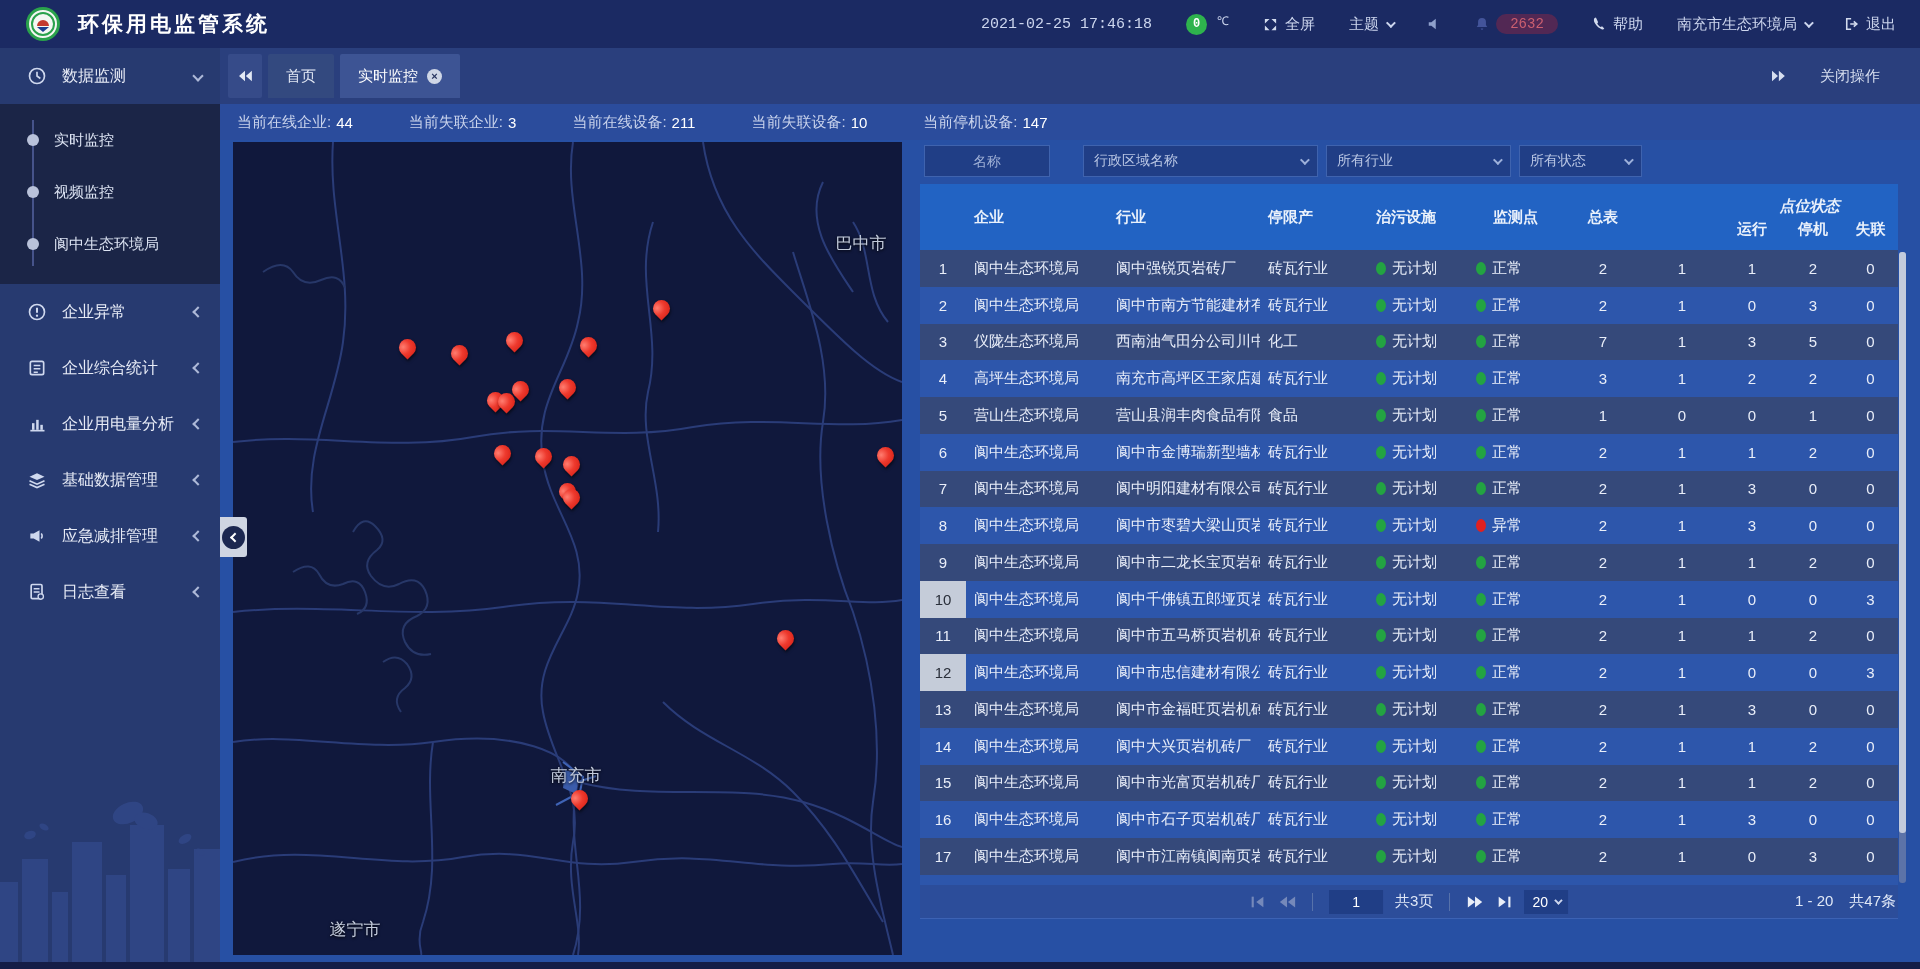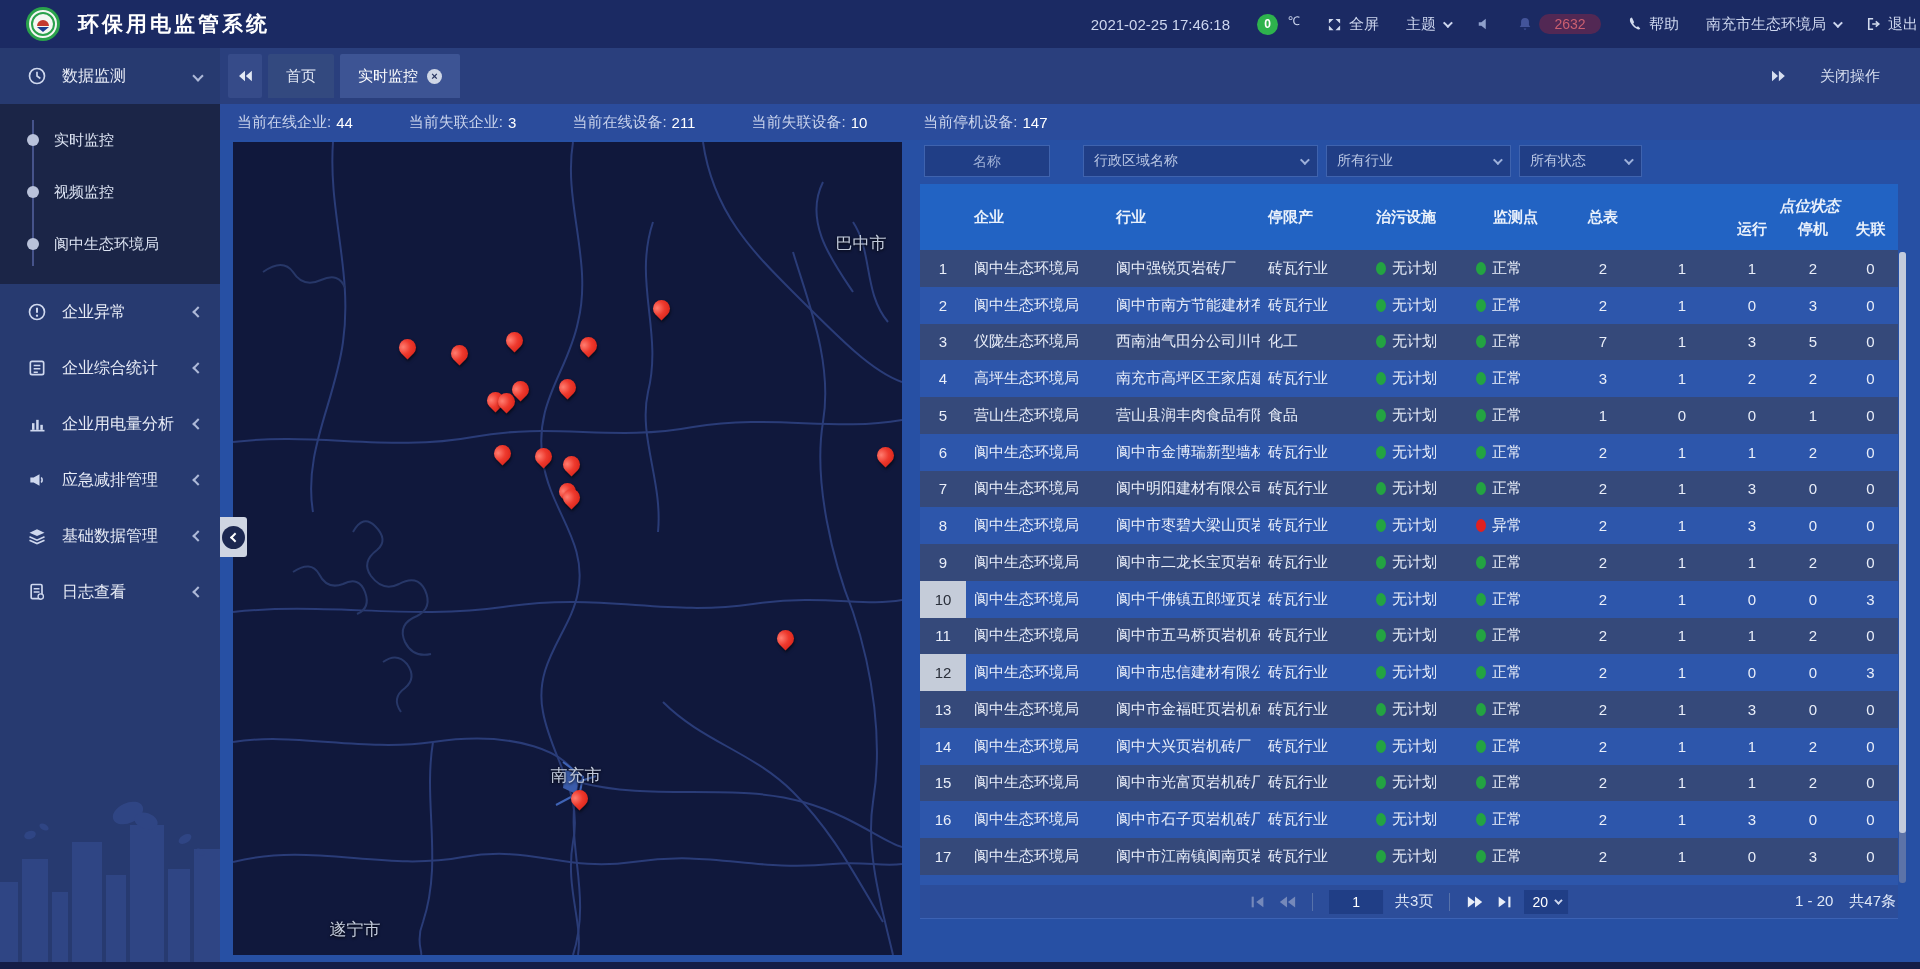--- a/index.html
+++ b/index.html
@@ -5,22 +5,22 @@
   * { margin:0; padding:0; box-sizing:border-box; }
   html,body { width:1920px; height:969px; overflow:hidden; }
   body { position:relative; background:#2750a4; font-family:"Liberation Sans",sans-serif; color:#e8edf8; }
 
   
   .top-header { position:absolute; left:0; top:0; width:1920px; height:48px; background:#1b2a63;
     display:flex; align-items:center; z-index:30; }
   .logo { width:34px; height:34px; border-radius:50%; background:#f4f7f3; border:3px solid #2aa24c;
     margin-left:26px; display:flex; align-items:center; justify-content:center; overflow:hidden; }
   .app-title { margin-left:18px; font-size:21px; font-weight:bold; color:#ffffff; letter-spacing:3px; }
-  .header-right { margin-left:auto; margin-right:2px; display:flex; align-items:center; gap:27px;
-    font-size:15px; color:#cdd6ee; }
+  .header-right { margin-left:auto; margin-right:24px; display:flex; align-items:center; gap:34px;
+    font-size:15px; color:#cdd6ee;font-family:Liberation Mono, monospace; }
   .hdr-item { display:flex; align-items:center; gap:7px; white-space:nowrap; }
   .temp-circle { width:21px; height:21px; border-radius:50%; background:#2eb34d; color:#fff;
     font-size:12px; font-weight:bold; display:flex; align-items:center; justify-content:center; }
   .temp-unit { font-size:12px; margin-left:3px; transform:translateY(-4px); display:inline-block; }
   .badge-pill { min-width:62px; height:20px; border-radius:10px; background:rgba(150,38,66,.45);
     color:#cb5f70; font-size:14px; display:flex; align-items:center; justify-content:center; padding:0 10px; }
   .caret-down { width:7px; height:7px; border-right:2px solid #cdd6ee; border-bottom:2px solid #cdd6ee;
     transform:rotate(45deg) translateY(-2px); display:inline-block; }
   .hicon svg { display:block; }
 
@@ -247,35 +247,35 @@
             <rect x="11" y="7" width="3" height="12" fill="#cfd8ee"></rect>
             <rect x="16" y="13" width="3" height="6" fill="#cfd8ee"></rect>
           </svg>
         </span>
         <span class="mi-label">企业用电量分析</span>
         <i class="chev left"></i>
       </div>
       <div class="menu-item">
         <span class="mi-icon">
           <svg viewBox="0 0 24 24">
-            <path d="M4 10v5h4l7 4V5l-7 4H4z" fill="#cfd8ee"></path>
-            <path d="M17 9c1.5 1.5 1.5 4.5 0 6" fill="none" stroke="#cfd8ee" stroke-width="2"></path>
+            <path d="M12 4l9 4-9 4-9-4z" fill="#cfd8ee"></path>
+            <path d="M3 13l9 4 9-4M3 17l9 4 9-4" fill="none" stroke="#cfd8ee" stroke-width="2"></path>
           </svg>
         </span>
-        <span class="mi-label">应急减排管理</span>
+        <span class="mi-label">基础数据管理</span>
         <i class="chev left"></i>
       </div>
       <div class="menu-item">
         <span class="mi-icon">
           <svg viewBox="0 0 24 24">
-            <path d="M12 4l9 4-9 4-9-4z" fill="#cfd8ee"></path>
-            <path d="M3 13l9 4 9-4M3 17l9 4 9-4" fill="none" stroke="#cfd8ee" stroke-width="2"></path>
+            <path d="M4 10v5h4l7 4V5l-7 4H4z" fill="#cfd8ee"></path>
+            <path d="M17 9c1.5 1.5 1.5 4.5 0 6" fill="none" stroke="#cfd8ee" stroke-width="2"></path>
           </svg>
         </span>
-        <span class="mi-label">基础数据管理</span>
+        <span class="mi-label">应急减排管理</span>
         <i class="chev left"></i>
       </div>
       <div class="menu-item">
         <span class="mi-icon">
           <svg viewBox="0 0 24 24">
             <rect x="5" y="3" width="13" height="17" rx="1.5" fill="none" stroke="#cfd8ee" stroke-width="2"></rect>
             <path d="M8 8h7M8 12h7" stroke="#cfd8ee" stroke-width="1.8"></path>
             <circle cx="16.5" cy="17.5" r="3.2" fill="#273a70" stroke="#cfd8ee" stroke-width="1.6"></circle>
           </svg>
         </span>

